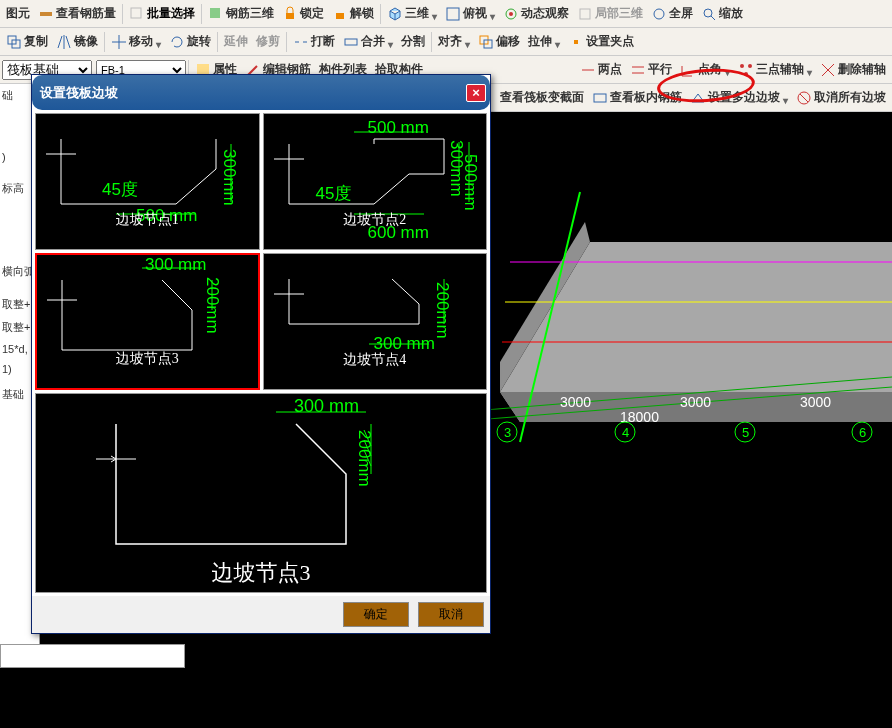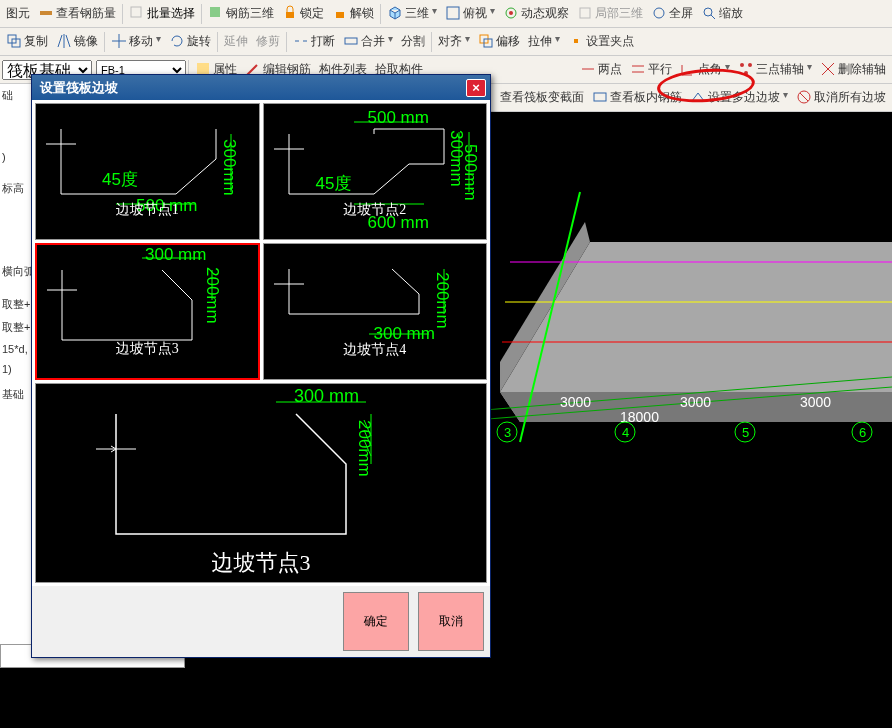--- a/index.html
+++ b/index.html
@@ -1,45 +1,45 @@
 <!DOCTYPE html>
 <html><head>
 <meta charset="utf-8">
 <style>
   * { margin: 0; padding: 0; box-sizing: border-box; }
   body { width: 892px; height: 728px; font-family: "Microsoft YaHei", SimSun, sans-serif; font-size: 12px; background: #000; overflow: hidden; position: relative; }
   
   
   .toolbar-row { background: #f4f1eb; height: 28px; display: flex; align-items: center; border-bottom: 1px solid #ccc; padding: 0 2px; overflow: hidden; white-space: nowrap; }
-  .tb-btn { display: inline-flex; align-items: flex-start; gap: 2px; padding: 2px 4px; cursor: pointer; color: #333; }
+  .tb-btn { display: inline-flex; align-items: flex-end; gap: 2px; padding: 2px 4px; cursor: pointer; color: #333; font-weight: bold; }
   .tb-icon { width: 16px; height: 16px; display: inline-block; }
   .tb-sep { width: 1px; height: 20px; background: #ccc; margin: 0 2px; }
   .dd { font-size: 10px; color: #666; margin-left: 1px;}
   
   
   .left-panel { position: absolute; left: 0; top: 84px; width: 40px; height: 560px; background: #fff; border-right: 1px solid #999; z-index: 1;}
   .left-panel div { padding: 4px 2px; font-size: 11px; color: #333; white-space: nowrap; overflow: hidden;}
   .left-panel-bottom { position:absolute; left:0; top:644px; width:185px; height:24px; background:#fff; border:1px solid #999; z-index:1;}
 
   
   .viewport { position: absolute; left: 40px; top: 112px; right: 0; bottom: 0; background: #000; }
   
   
   .dialog { position: absolute; left: 31px; top: 74px; width: 460px; background: #fff; border: 1px solid #0a246a; box-shadow: 2px 2px 6px rgba(0,0,0,0.5); z-index: 100; }
-  .dialog-title { background: linear-gradient(to bottom, #3a6ea5, #1e5799); color: #fff; height: 25px; display: flex; align-items: center; justify-content: space-between; padding: 0 4px 0 8px; font-weight: bold; font-size: 13px;}
+  .dialog-title { background: linear-gradient(to bottom, #3a6ea5, #1e5799); color: #fff; height: 35px; display: flex; align-items: center; justify-content: space-between; padding: 0 4px 0 8px; font-weight: bold; font-size: 13px; border-radius: 10px;}
   .dialog-close { width: 20px; height: 18px; background: #d23; color: #fff; display: flex; align-items: center; justify-content: center; cursor: pointer; border-radius: 2px; border: 1px solid #fff; font-weight: bold;}
   .dialog-body { background: #fff; padding: 3px; }
   .slope-grid { display: grid; grid-template-columns: 1fr 1fr; gap: 3px; }
   .slope-cell { background: #000; border: 1px solid #999; height: 137px; position: relative; color: #fff; font-size: 12px; cursor: pointer;}
   .slope-cell.selected { border: 2px solid #f00; }
   .slope-label { position: absolute; bottom: 20px; left: 50%; transform: translateX(-50%); color: #fff; font-size: 14px; white-space:nowrap;font-family:Liberation Serif, serif;}
   .slope-preview { background: #000; height: 200px; margin-top: 3px; border: 1px solid #999; position: relative; color: #fff; }
   .slope-preview .big-label { position: absolute; bottom: 4px; left: 50%; transform: translateX(-50%); color: #fff; font-size: 22px; font-family: SimSun;}
   .dialog-buttons { background: #f0f0f0; padding: 6px; text-align: right; }
-  .dlg-btn { padding: 20px 20px; margin-left: 6px; border: 1px solid #888; background: #fca5a5; cursor: pointer; font-size:12px;}
+  .dlg-btn { padding: 3px 20px; margin-left: 6px; border: 1px solid #888; background: #a16207; cursor: pointer; font-size:12px;}
   
   
   .annotation-ellipse { position: absolute; left: 657px; top: 69px; width: 98px; height: 33px; border: 3px solid #e01010; border-radius: 50%; z-index: 200; pointer-events: none; transform: rotate(-4deg);}
   
   .dim-green { color: #0f0; font-size: 17px; position: absolute; }
 </style>
 </head>
 <body>
 
 <div class="toolbar-row">
@@ -193,21 +193,21 @@
     </span>
   <span class="tb-btn">
       <svg class="tb-icon">
         <rect x="6" y="6" width="4" height="4" fill="#e80"></rect>
       </svg>
       <span>设置夹点</span>
     </span>
 </div>
 
 <div class="toolbar-row">
-  <select style="width:90px;font-size:16px;height:20px;"><option>筏板基础</option></select>
+  <select style="width:90px;font-size:13px;height:20px;"><option>筏板基础</option></select>
   <select style="width:90px;font-size:11px;height:20px;margin-left:4px;"><option>FB-1</option></select>
   <span class="tb-sep"></span>
   <span class="tb-btn">
       <svg class="tb-icon">
         <rect x="2" y="2" width="12" height="12" fill="#fd8"></rect>
       </svg>
       <span>属性</span>
     </span>
   <span class="tb-btn">
       <svg class="tb-icon">

